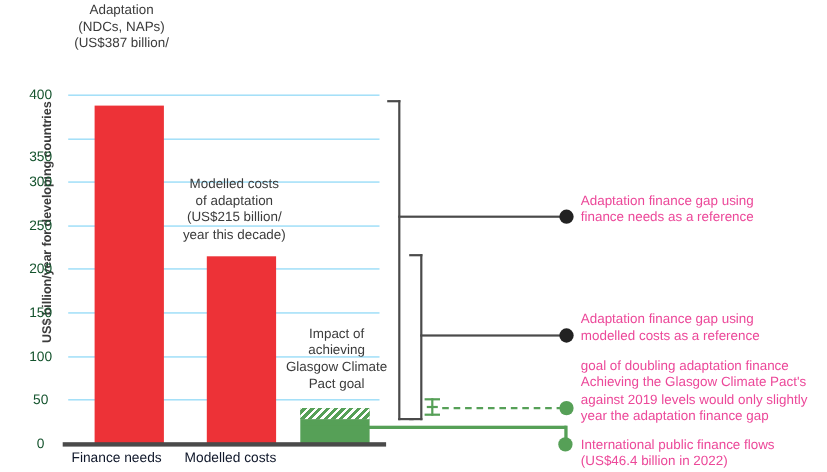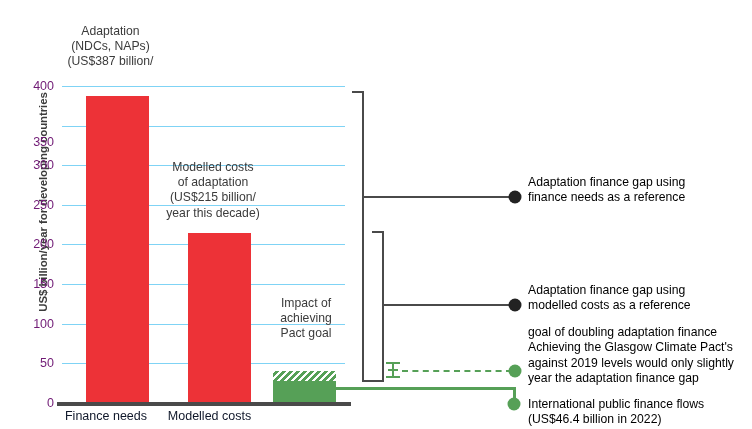--- a/index.html
+++ b/index.html
@@ -38,23 +38,23 @@
   .gridline {
     position:absolute;
     left:0; width:283px;
     height:1px;
     background:#7fd3f5;
   }
   .tick-label {
     position:absolute;
     right:0;
     width:34px;
-    text-align:right;
+    text-align:center;
     font-size:12.5px;
-    color:#701a75;
+    color:#14532d;
     transform:translateY(-50%);
   }
   .axis-baseline {
     position:absolute;
     left:57px; top:402px;
     width:294px; height:3.5px;
     background:#4a4a4a;
   }
 
   .bar {
@@ -113,21 +113,21 @@
   }
   
   .ibeam-v { position:absolute; width:2.4px; background:#56a057; }
   .ibeam-c { position:absolute; height:2.4px; background:#56a057; }
 
   
   .callout {
     position:absolute;
     font-size:12.2px;
     line-height:15.4px;
-    color:#000000;
+    color:#ec4899;
   }
 </style>
 </head>
 <body>
 
 <div id="root">
 
   <div class="y-axis-title">US$ billion/year for developing countries</div>
 
   <div class="tick-label" style="top:86px;  left:20px;">400</div>
@@ -154,36 +154,37 @@
     <div class="bar bar-red" style="left:126px; width:63px; height:170.4px;"></div>
     <div class="bar bar-green" style="left:211px; width:63px; height:21.8px;"></div>
     <div class="bar-hatch" style="left:211px; width:63px; bottom:21.8px; height:10.0px;"></div>
   </div>
 
   <div class="axis-baseline"></div>
 
   <div class="cat-label" style="left:56px;  width:100px;">Finance needs</div>
   <div class="cat-label" style="left:157px; width:105px;">Modelled costs</div>
 
-  <div class="ann" style="left:48px; top:2px; width:125px;margin-top:22px;">
+  <div class="ann" style="left:48px; top:2px; width:125px;">
     <div>Adaptation</div>
     <div>(NDCs, NAPs)</div>
     <div>(US$387 billion/</div>
   </div>
 
   <div class="ann" style="left:153px; top:160px; width:120px;">
     <div>Modelled costs</div>
     <div>of adaptation</div>
     <div>(US$215 billion/</div>
     <div>year this decade)</div>
   </div>
 
   <div class="ann" style="left:252px; top:296px; width:108px;">
     <div>Impact of</div>
     <div>achieving</div>
+    <div>Glasgow Climate</div>
     <div>Pact goal</div>
   </div>
 
   <div class="ln ln-h" style="left:352px; top:91px;  width:12px;"></div>
   <div class="ln ln-v" style="left:362px; top:91px;  height:291px;"></div>
   <div class="ln ln-h" style="left:362px; top:380px; width:14px;"></div>
   <div class="ln ln-h" style="left:362px; top:196px; width:152px;"></div>
   <div class="dot" style="left:515px; top:197px;"></div>
 
   <div class="ln ln-h" style="left:372px; top:231px; width:12px;"></div>

